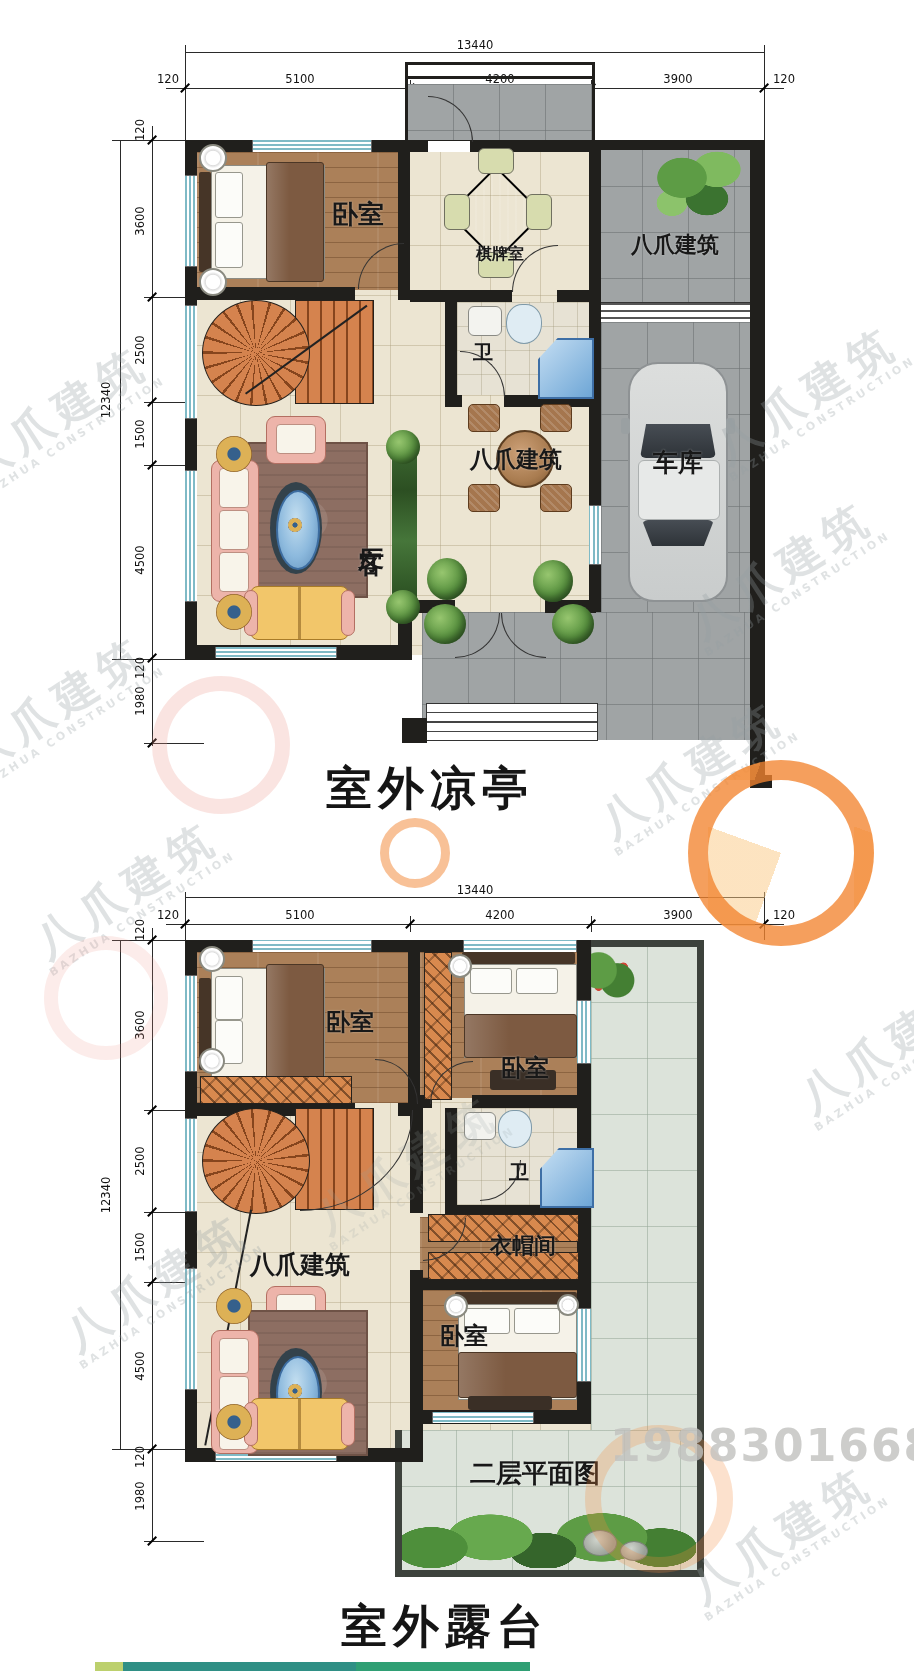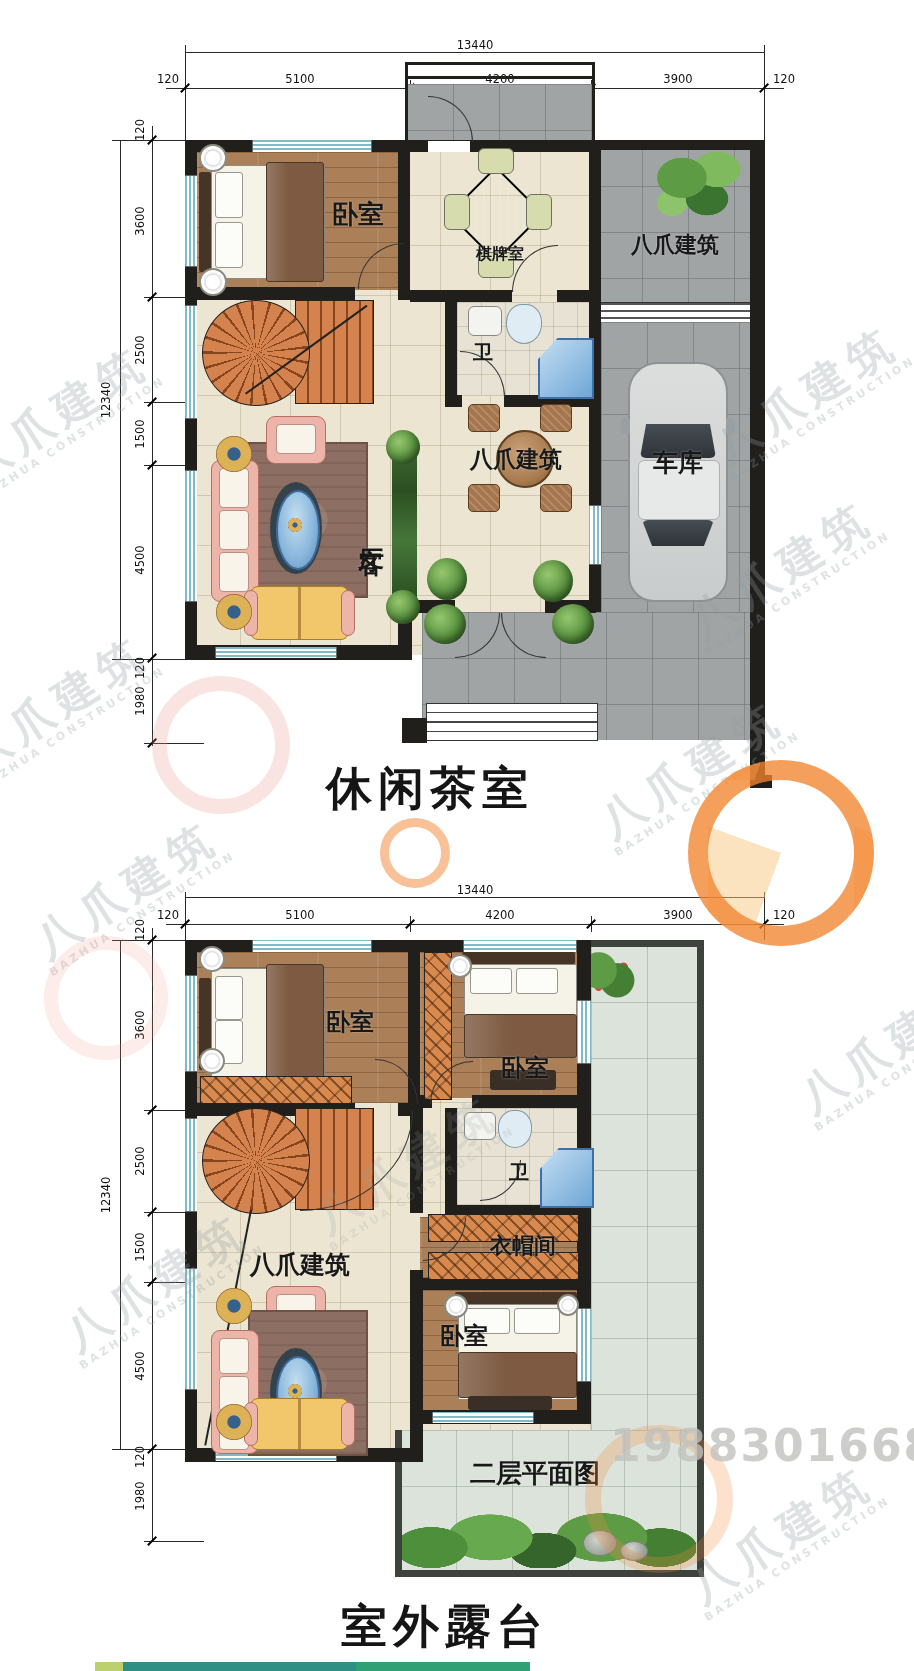--- a/index.html
+++ b/index.html
@@ -284,21 +284,21 @@
 
     <div class="rlabel" style="left:358px;top:214px;font-size:26px">卧室</div>
     <div class="rlabel" style="left:500px;top:254px;font-size:16px">棋牌室</div>
     <div class="rlabel" style="left:675px;top:245px;font-size:22px">八爪建筑</div>
     <div class="rlabel" style="left:483px;top:352px;font-size:20px">卫</div>
     <div class="rlabel" style="left:516px;top:459px;font-size:23px">八爪建筑</div>
     <div class="rlabel" style="left:678px;top:462px;font-size:25px">车库</div>
     <div class="rlabel vert" style="left:372px;top:528px;font-size:26px">客厅</div>
   </div>
 
-  <div class="title" style="left:430px;top:758px">休闲茶室</div>
+  <div class="title" style="left:430px;top:758px">室外凉亭</div>
 
   <div class="dims">
     <div class="dline" style="left:185px;top:897px;width:580px;height:1px"></div>
     <div class="dtx" style="left:475px;top:883px">13440</div>
     <div class="dline" style="left:166px;top:924px;width:618px;height:1px"></div>
     <div class="dline" style="left:185px;top:892px;width:1px;height:48px"></div>
     <div class="dline" style="left:764px;top:892px;width:1px;height:48px"></div>
     <div class="dline" style="left:410px;top:916px;width:1px;height:16px"></div>
     <div class="dline" style="left:591px;top:916px;width:1px;height:16px"></div>
     <div class="tick" style="left:179px;top:923px"></div>

